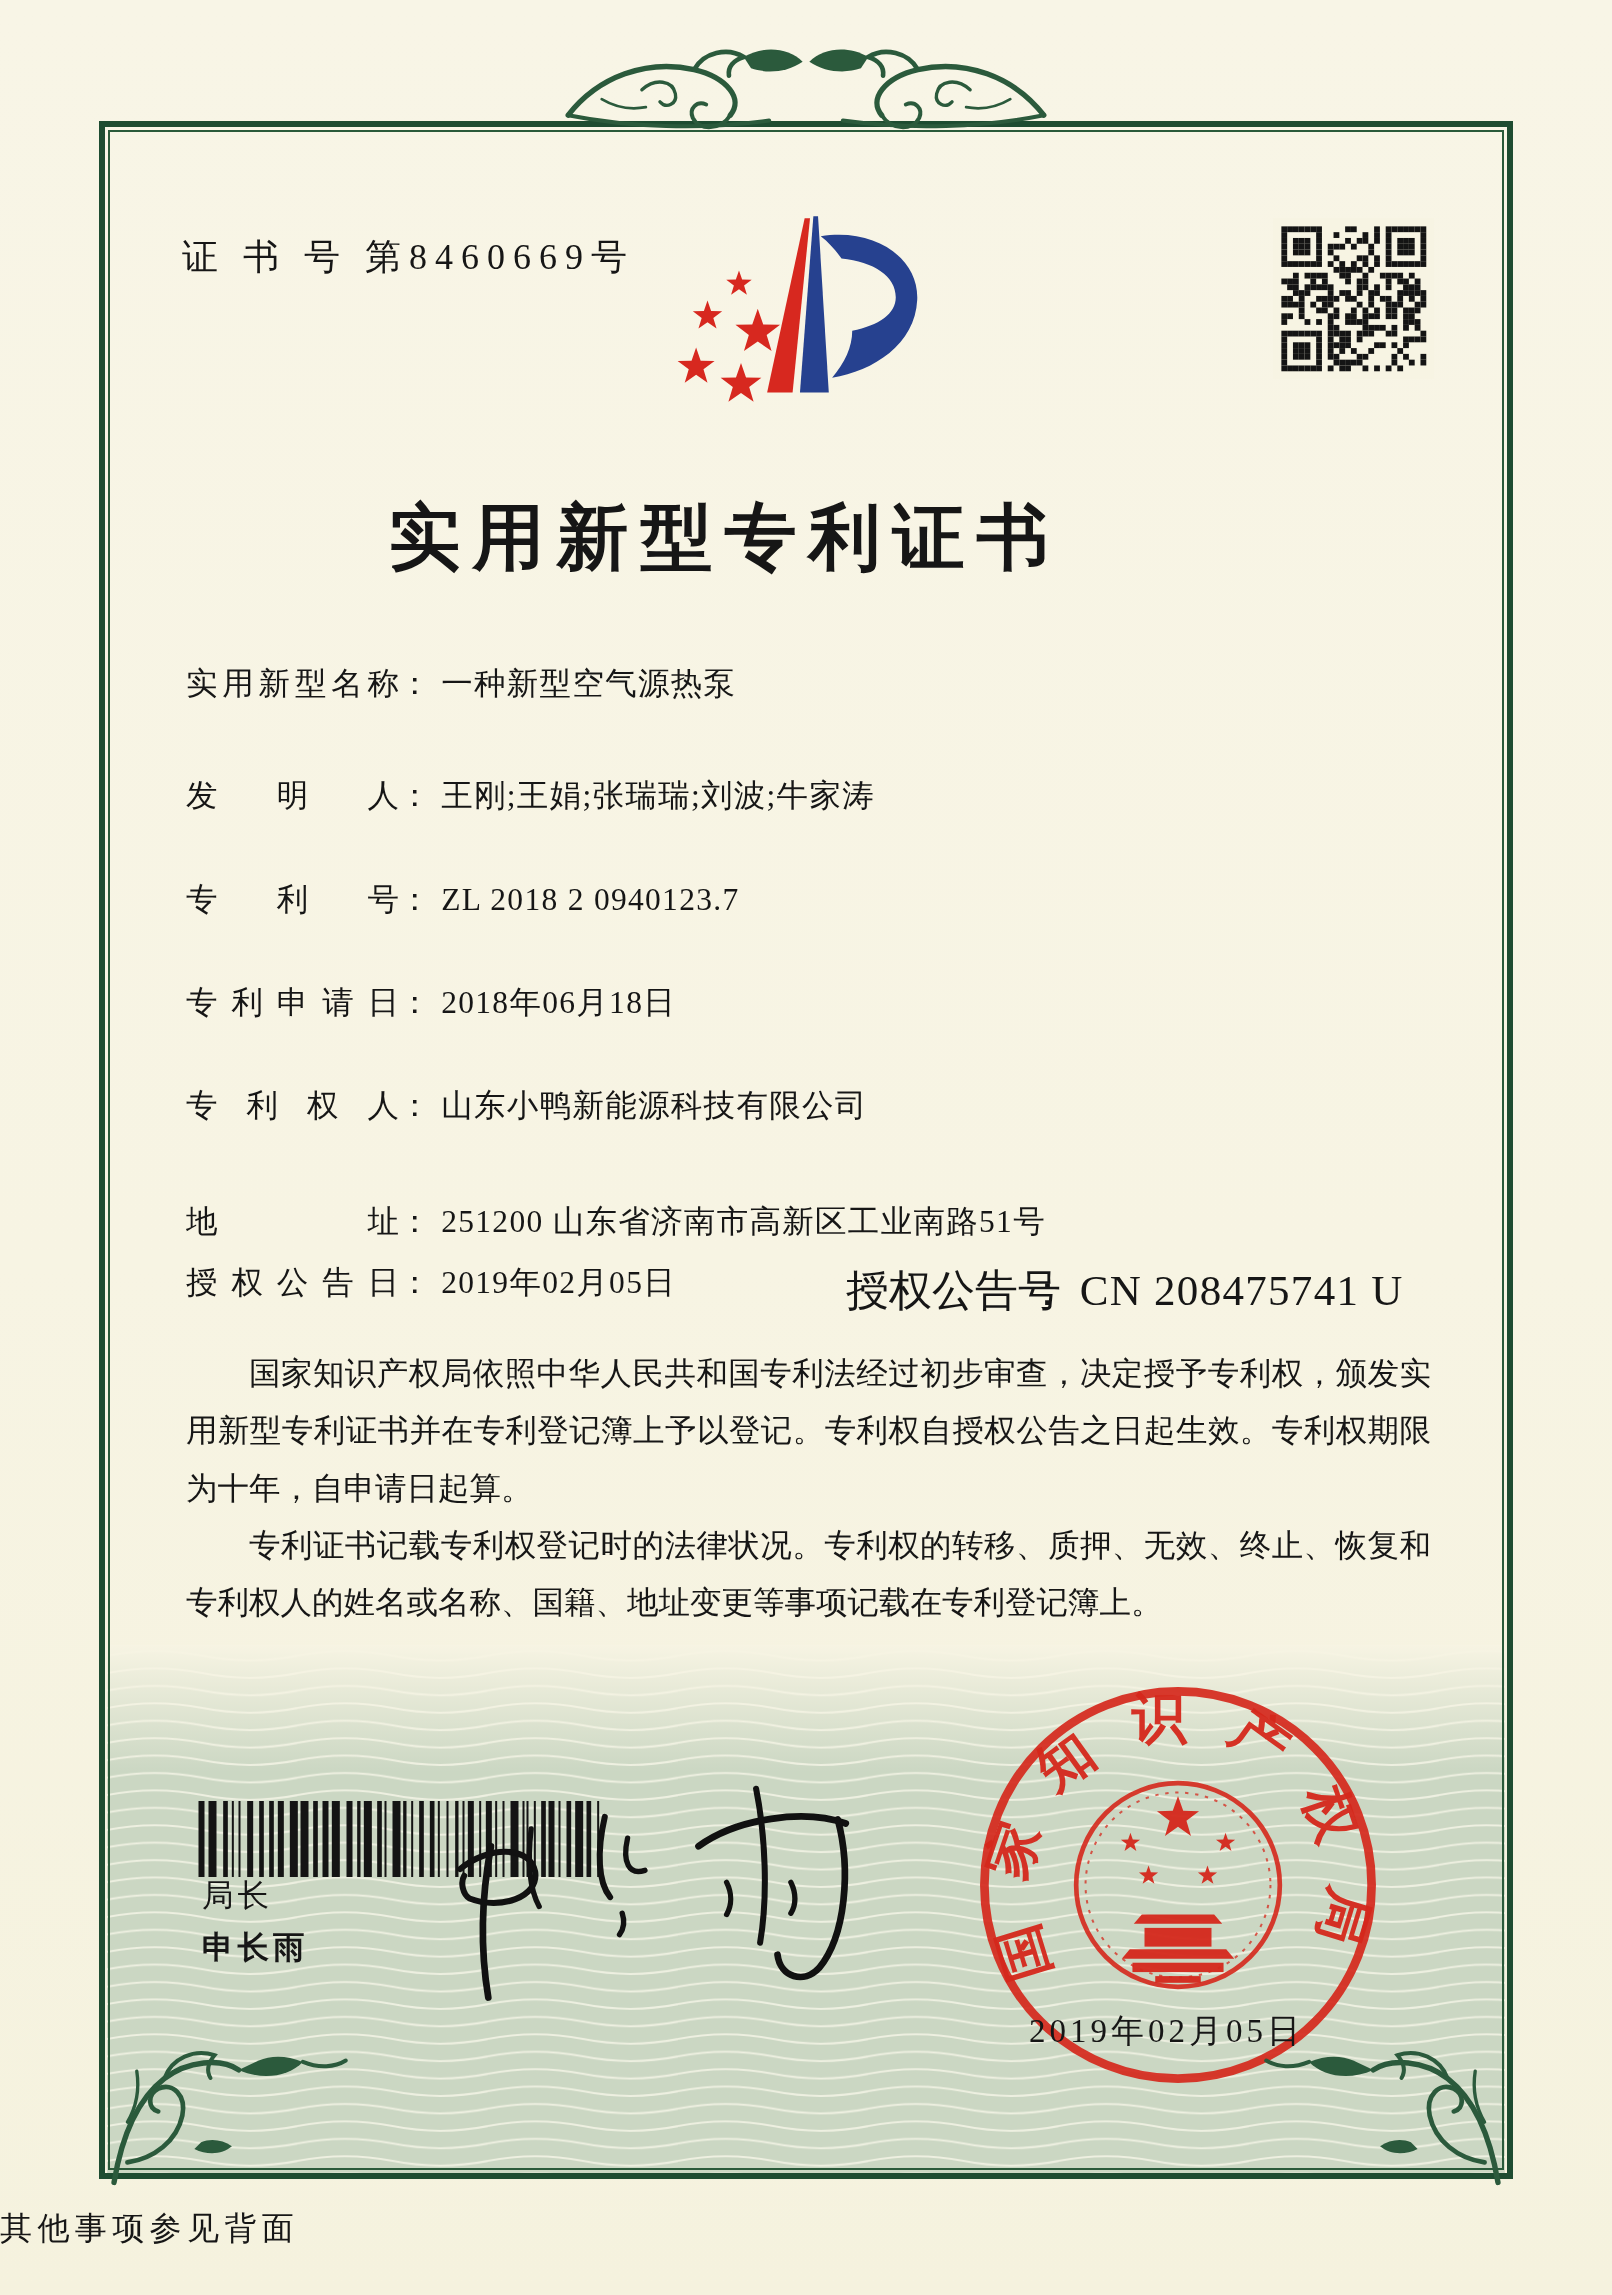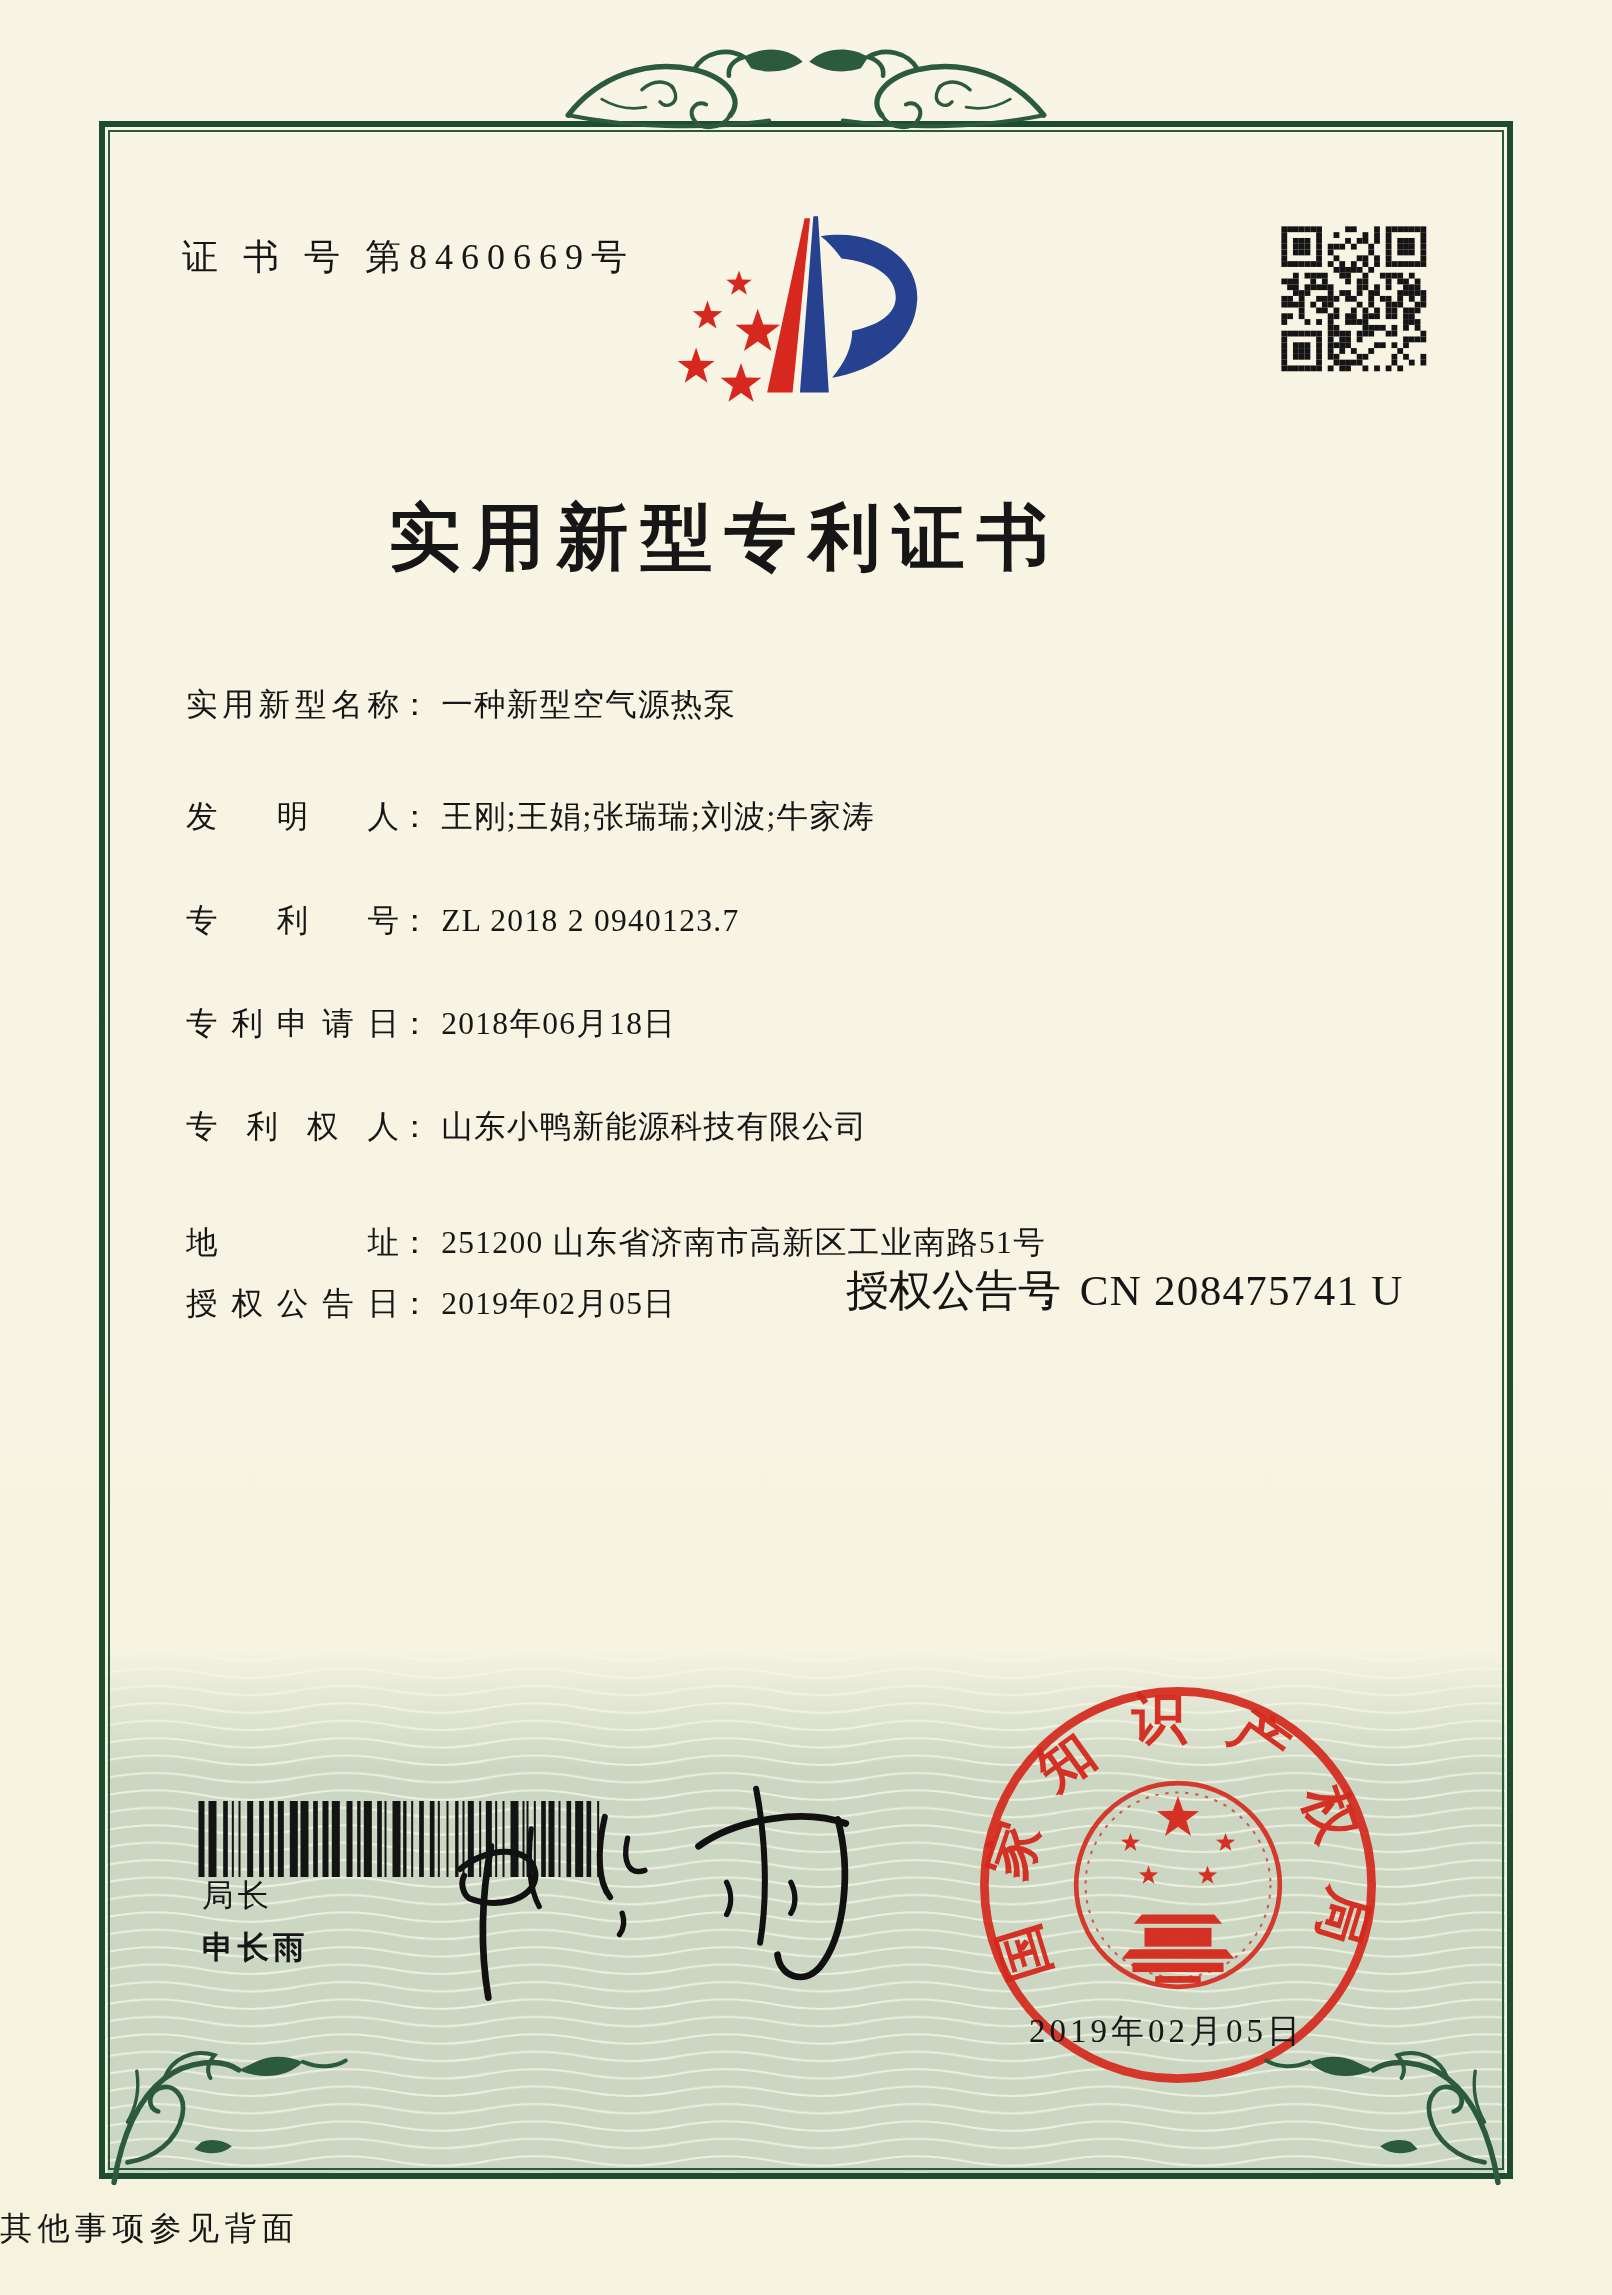--- a/index.html
+++ b/index.html
@@ -13,21 +13,21 @@
   .frame{left:99px;top:121px;width:1414px;height:2058px;border:6px solid #1e4c31;box-sizing:border-box;}
   .frame-inner{position:absolute;left:3.4px;top:3.4px;right:3.4px;bottom:3.4px;border:2px solid #2a5a3a;}
   
   .wave-band{left:107px;top:1645px;width:1398px;height:528px;}
   .wave-fade{left:107px;top:1645px;width:1398px;height:127px;
     background:linear-gradient(180deg,#f7f4e3 0%,rgba(247,244,227,0) 100%);}
   .certno{left:182px;top:233px;font-size:36px;letter-spacing:8px;white-space:nowrap;}
   .logo{left:674px;top:198px;width:268px;height:228px;}
   .qr{left:1273px;top:218px;width:161px;height:161px;}
   .title{left:0;width:1449px;top:490px;text-align:center;font-size:72px;font-weight:bold;letter-spacing:12px;}
-  .frow{left:186px;font-size:31.5px;white-space:nowrap;margin-top:21px;}
+  .frow{left:186px;font-size:31.5px;white-space:nowrap;}
   .f-label{display:inline-block;width:213px;text-align:justify;text-align-last:justify;}
   .f-colon{display:inline-block;margin-right:10.7px;}
   .f-value{letter-spacing:1.3px;}
   .grant-right{left:846px;top:1262px;font-size:43px;white-space:nowrap;}
   .g-label{display:inline-block;width:180px;text-align:justify;text-align-last:justify;}
   .paras{left:186px;top:1345px;width:1245px;font-size:31.5px;line-height:1.82;text-align:justify;}
   .paras p{margin:0;text-indent:2em;}
   .barcode{left:196px;top:1801px;width:417px;height:76px;}
   .chief-title{left:202px;top:1875px;font-size:31.5px;letter-spacing:4px;}
   .chief-name{left:202px;top:1927px;font-size:31.5px;letter-spacing:4px;font-weight:bold;}
@@ -423,20 +423,24 @@
   <div class="abs frow" style="top:1201px">
     <span class="f-label">地址</span><span class="f-colon">：</span><span class="f-value">251200 山东省济南市高新区工业南路51号</span>
   </div>
   <div class="abs frow" style="top:1262px">
     <span class="f-label">授权公告日</span><span class="f-colon">：</span><span class="f-value">2019年02月05日</span>
   </div>
   <div class="abs grant-right">
     <span class="g-label">授权公告号</span><span class="f-colon">：</span><span class="f-value">CN 208475741 U</span>
   </div>
 
+  <div class="abs paras">
+    <p>国家知识产权局依照中华人民共和国专利法经过初步审查，决定授予专利权，颁发实用新型专利证书并在专利登记簿上予以登记。专利权自授权公告之日起生效。专利权期限为十年，自申请日起算。</p>
+    <p>专利证书记载专利权登记时的法律状况。专利权的转移、质押、无效、终止、恢复和专利权人的姓名或名称、国籍、地址变更等事项记载在专利登记簿上。</p>
+  </div>
 
   <div class="abs barcode">
     <svg id="barcode-svg" width="417" height="76" viewBox="0 0 622 114" xmlns="http://www.w3.org/2000/svg">
       <g id="barcode-bars" fill="#141414">
           <rect x="2" y="0" width="9" height="114"></rect>
           <rect x="17" y="0" width="12" height="114"></rect>
           <rect x="39" y="0" width="7" height="114"></rect>
           <rect x="52" y="0" width="3" height="114"></rect>
           <rect x="62" y="0" width="3" height="114"></rect>
           <rect x="75" y="0" width="9" height="114"></rect>

